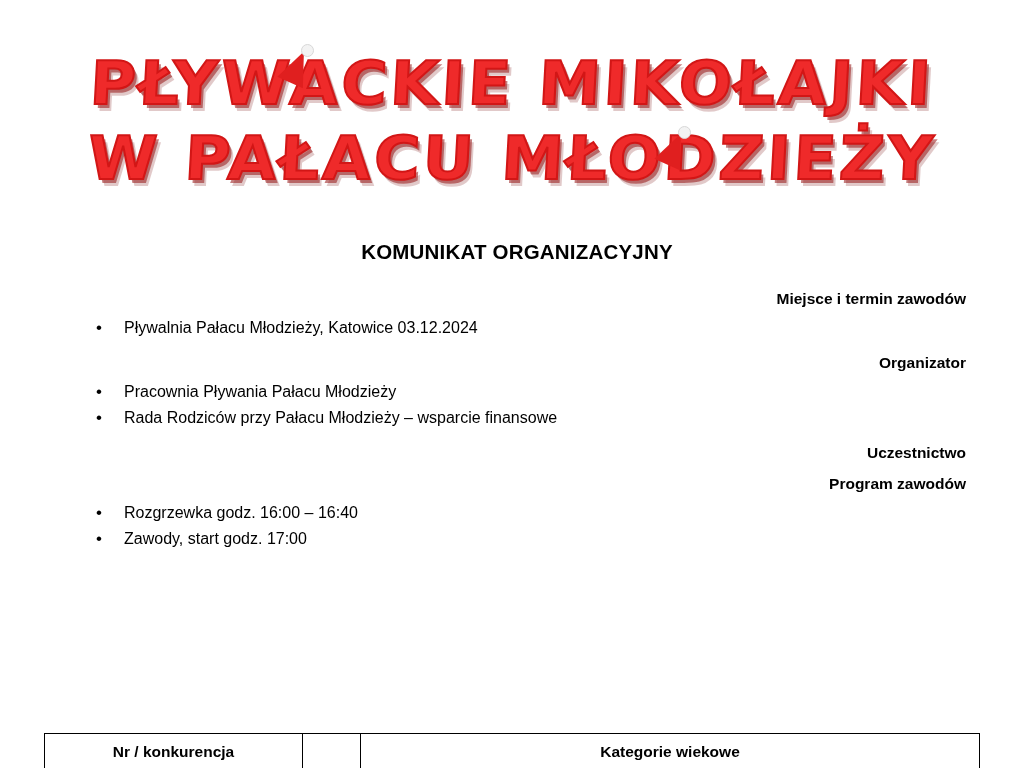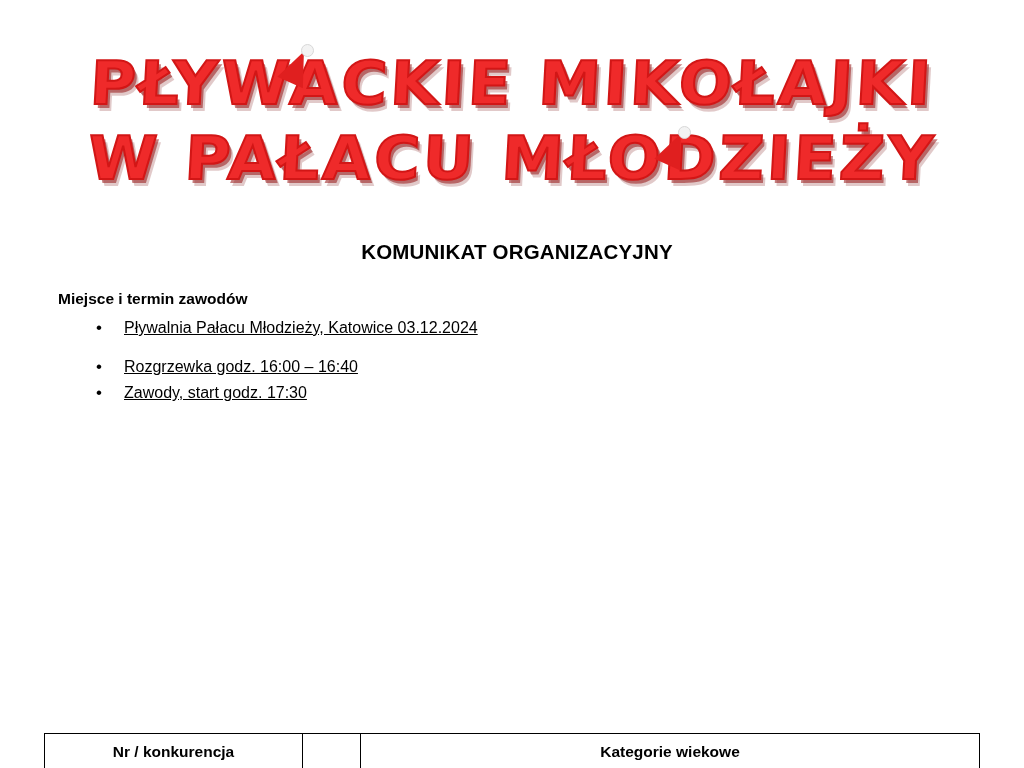--- a/index.html
+++ b/index.html
@@ -87,32 +87,32 @@
     padding: 0 58px;
     box-sizing: border-box;
     margin-top: 26px;
   }
 
   .section { margin-bottom: 13px; }
   .section-head {
     font-size: 15.5px;
     font-weight: bold;
     margin-bottom: 7px;
+    text-align: right;
   }
   ul.bullets {
     margin: 0;
     padding: 0;
     list-style: none;
   }
   ul.bullets li {
     font-size: 16px;
     line-height: 1.63;
     position: relative;
     padding-left: 66px;
-    text-decoration: underline;
   }
   ul.bullets li::before {
     content: "\2022";
     position: absolute;
     left: 38px;
     top: -1px;
     font-size: 17px;
   }
 
   
@@ -162,28 +162,37 @@
 
   <div class="content">
 
     <div class="section">
       <div class="section-head">Miejsce i termin zawodów</div>
       <ul class="bullets">
         <li>Pływalnia Pałacu Młodzieży, Katowice 03.12.2024</li>
       </ul>
     </div>
 
-
-    <div class="section">
-    </div>
-
-    <div class="section">
+    <div class="section">
+      <div class="section-head">Organizator</div>
+      <ul class="bullets">
+        <li>Pracownia Pływania Pałacu Młodzieży</li>
+        <li>Rada Rodziców przy Pałacu Młodzieży – wsparcie finansowe</li>
+      </ul>
+    </div>
+
+    <div class="section">
+      <div class="section-head">Uczestnictwo</div>
+    </div>
+
+    <div class="section">
+      <div class="section-head">Program zawodów</div>
       <ul class="bullets">
         <li>Rozgrzewka godz. 16:00 – 16:40</li>
-        <li>Zawody, start godz. 17:30</li>
+        <li>Zawody, start godz. 17:00</li>
       </ul>
     </div>
 
   </div>
 
   <div class="table-wrap">
     <table class="comp">
       <thead>
         <tr>
           <th class="col-nr">Nr / konkurencja</th>

